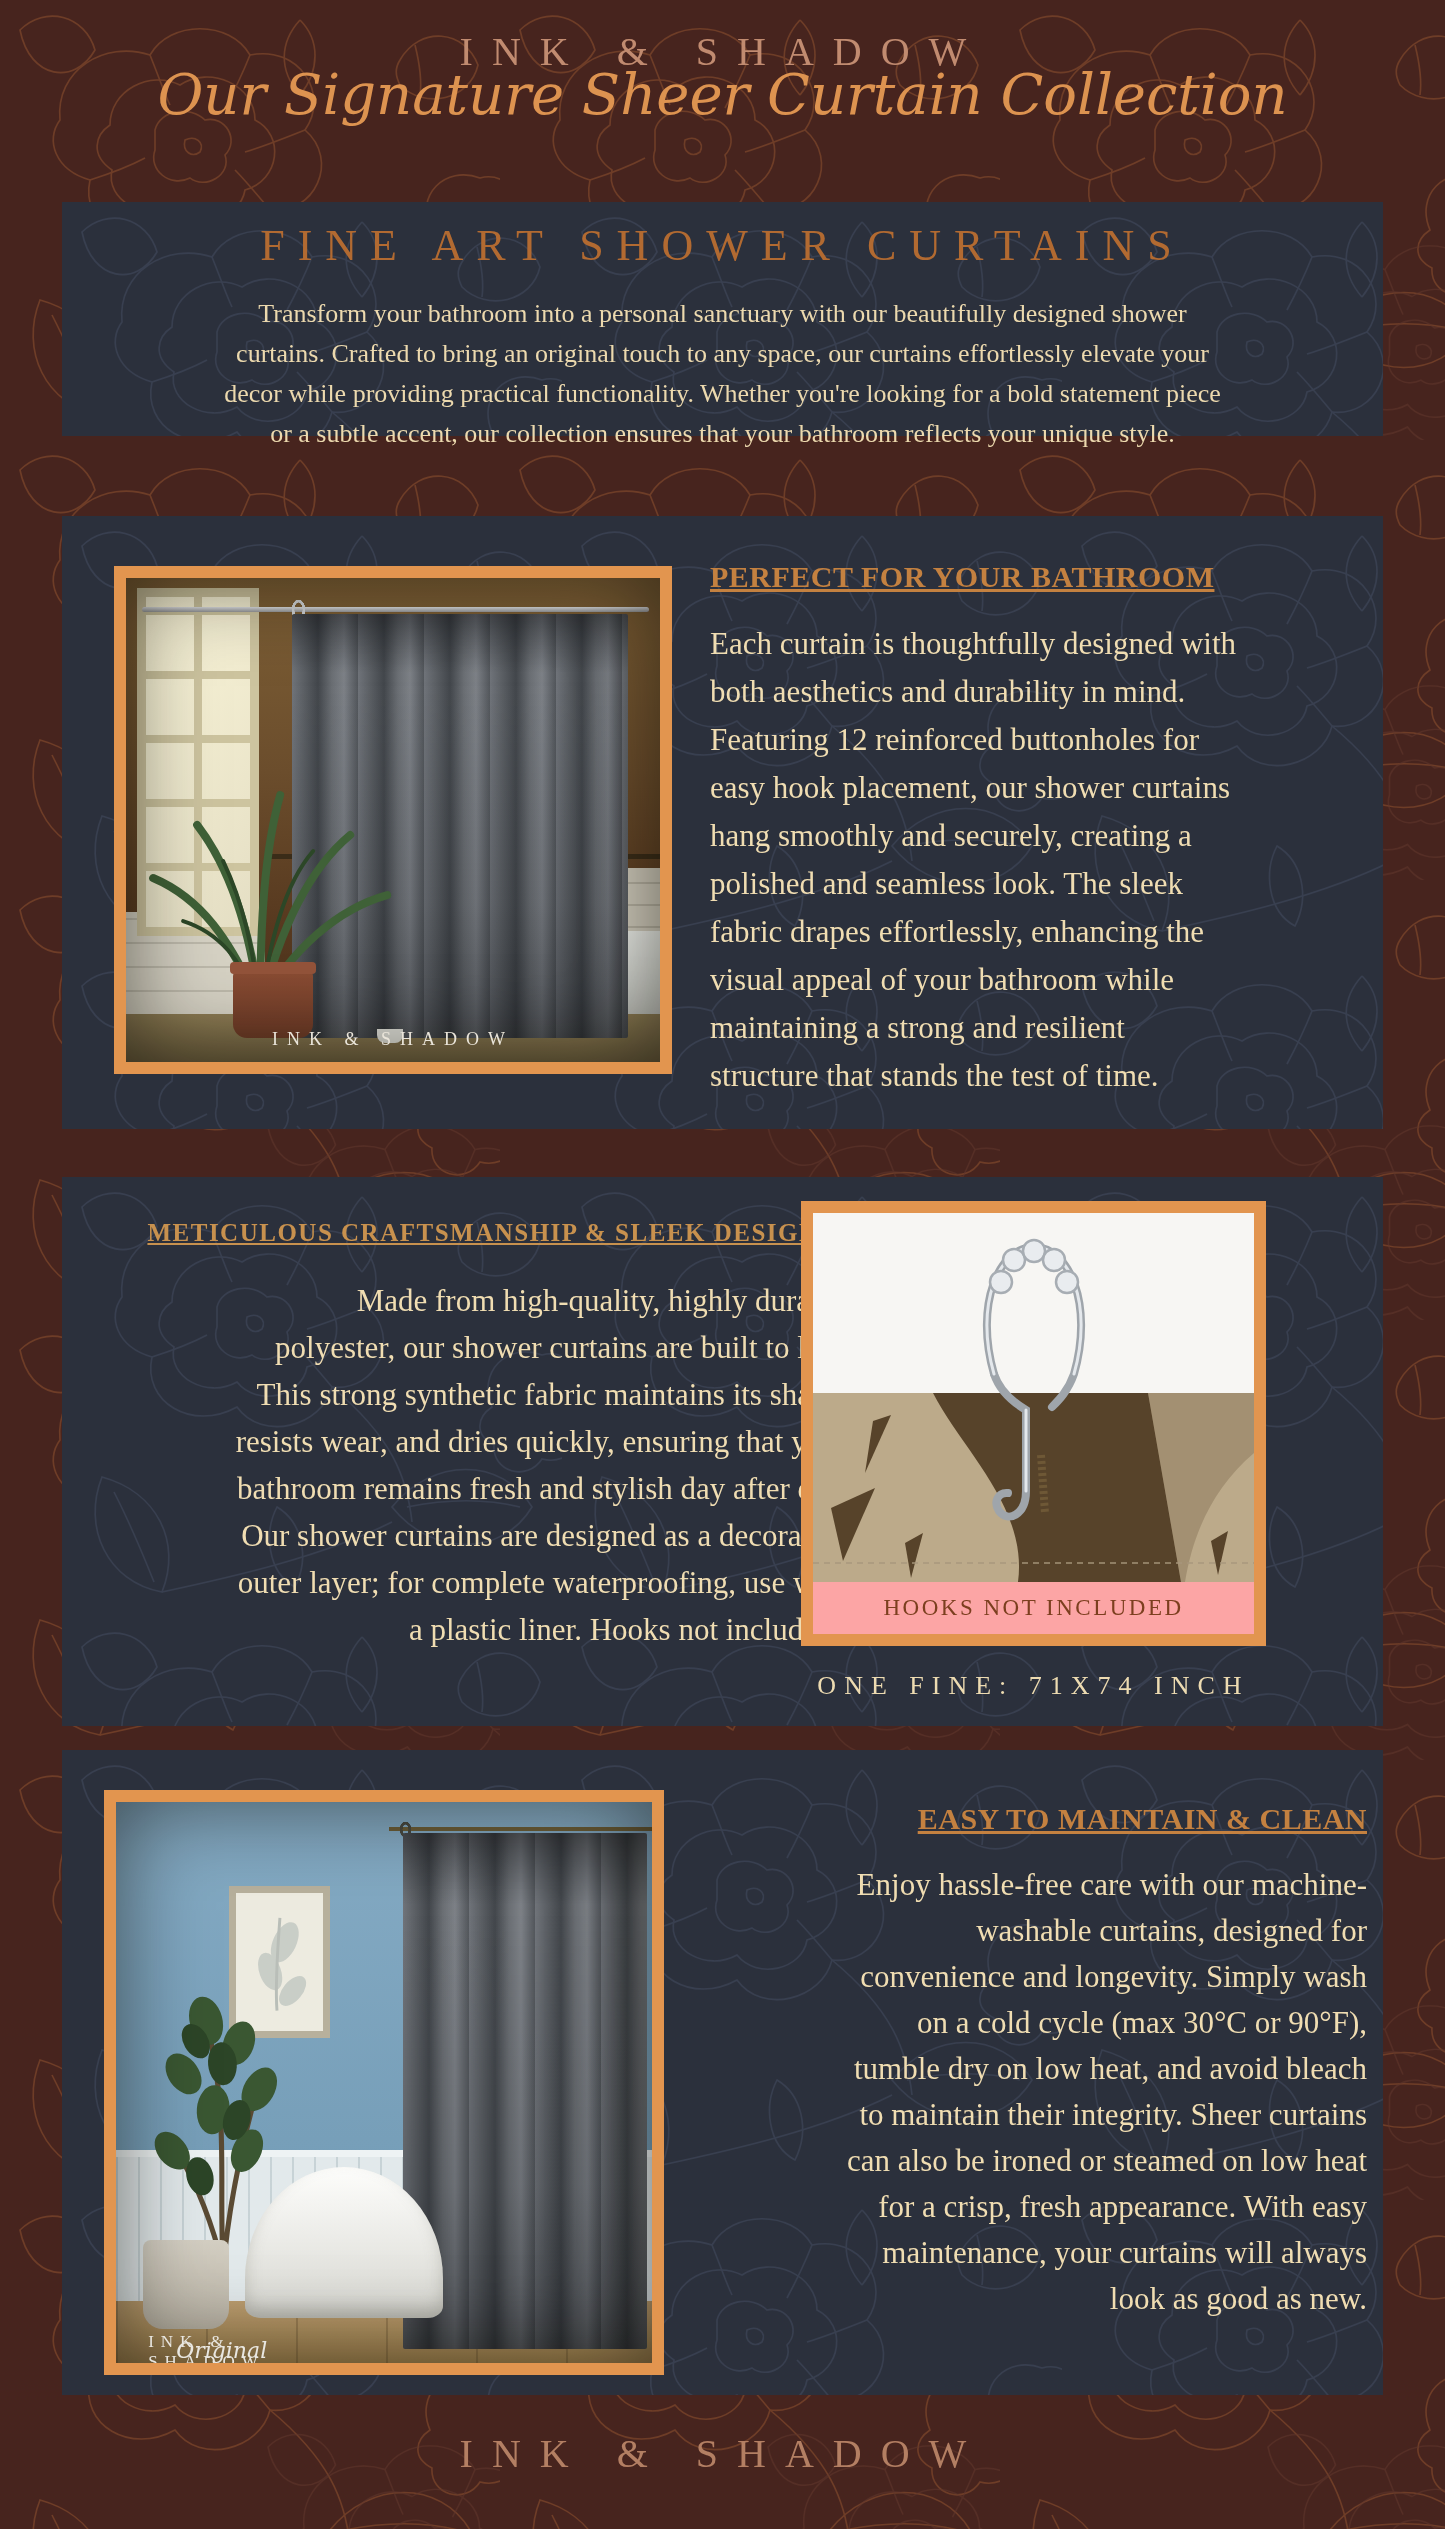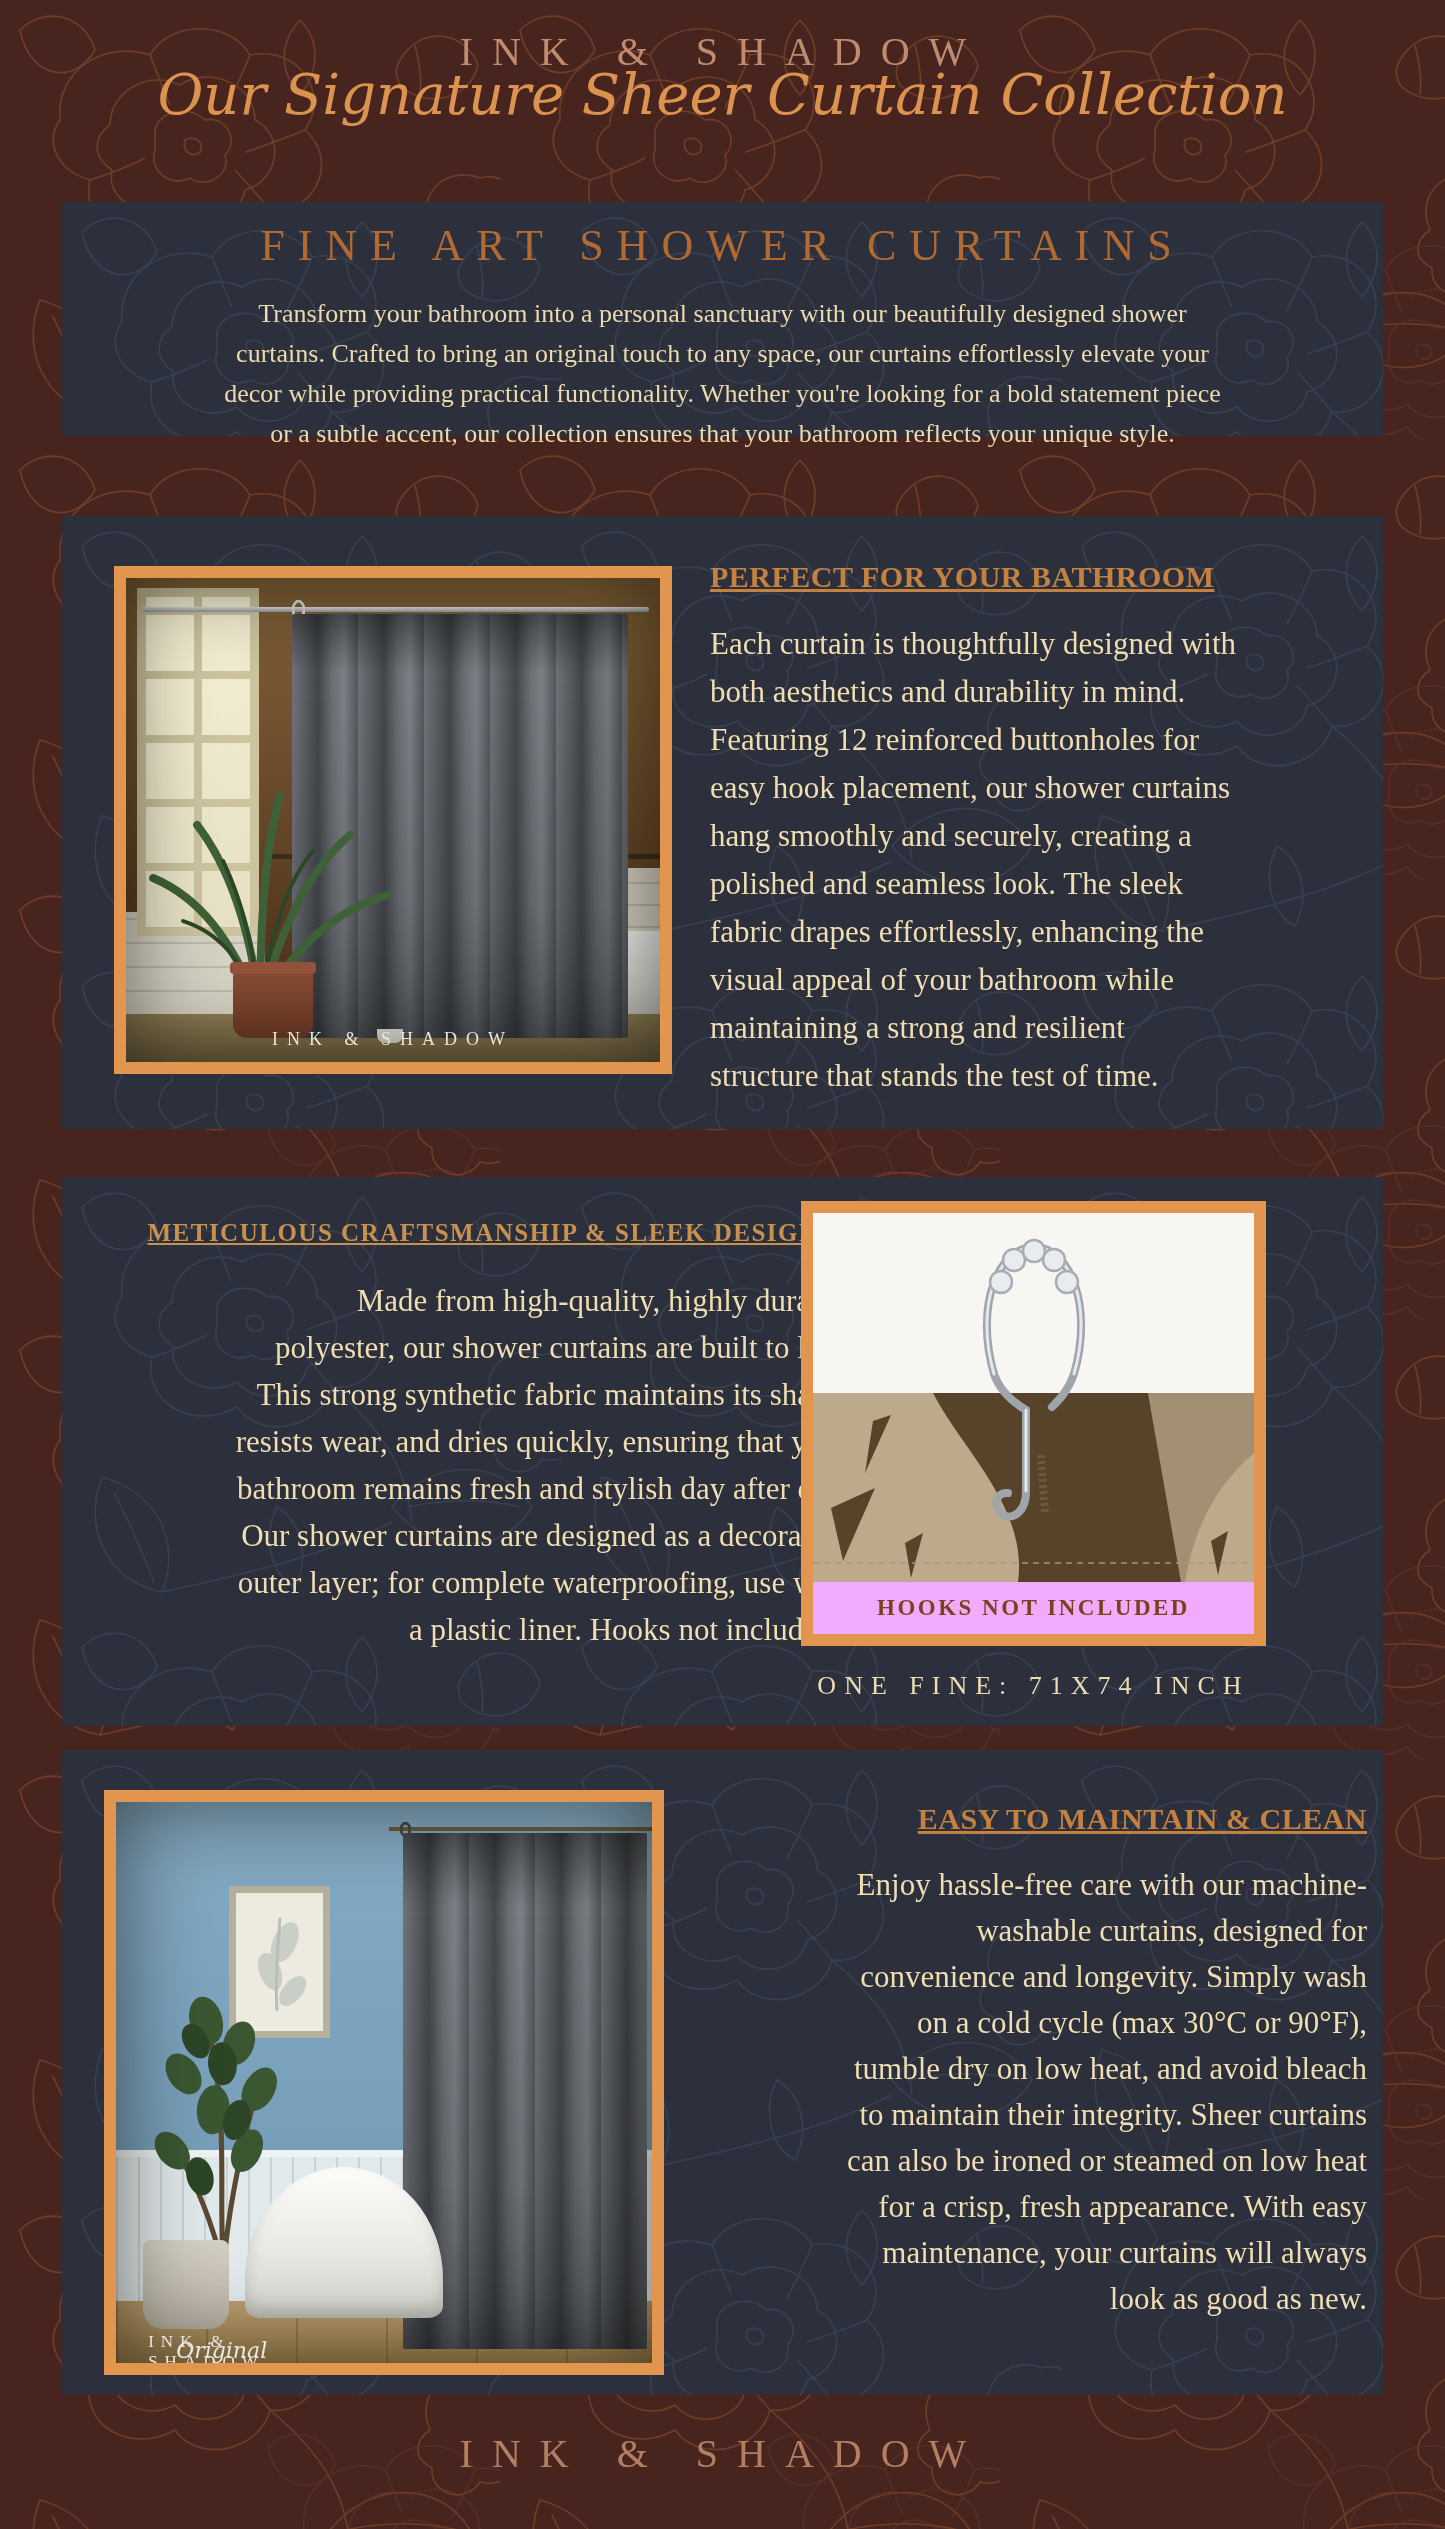--- a/index.html
+++ b/index.html
@@ -72,22 +72,22 @@
   .p1-foot{left:47%;bottom:4%;width:26px;height:14px;background:#d9d9d2;border-radius:0 0 8px 8px;}
   .p1-pot{left:20%;bottom:5%;width:15%;height:14%;background:linear-gradient(180deg,#8a4c33,#6b3a26);border-radius:6px 6px 14px 14px;}
   .p1-pot:before{content:"";position:absolute;top:-8px;left:-4%;width:108%;height:12px;background:#93533a;border-radius:4px;}
   .p1-plant{left:1%;bottom:4%;width:54%;height:62%;}
   .wm1{position:absolute;left:0;bottom:2.5%;width:100%;text-align:center;
     font-size:18px;letter-spacing:9px;color:#eae5da;}
   
   .p2-top{left:0;top:0;width:100%;height:180px;background:#f7f6f3;}
   .p2-fabric{left:0;top:180px;width:100%;height:189px;background:#bcaa8a;}
   .p2-hook{left:50%;top:6px;transform:translateX(-50%);}
-  .p2-caption{position:absolute;left:0;bottom:0;width:100%;height:52px;background:#f0abfc;
-    display:flex;align-items:center;justify-content:center;font-size:23px;font-weight:700;
+  .p2-caption{position:absolute;left:0;bottom:0;width:100%;height:52px;background:#fca5a5;
+    display:flex;align-items:center;justify-content:center;font-size:23px;font-weight:400;
     letter-spacing:2.5px;color:#7c3f1f;}
   
   .p3-wall{inset:0;background:linear-gradient(180deg,#85abc4,#779fb9 60%,#6f97b1);}
   .p3-wainscot{left:0;right:0;bottom:11%;height:27%;background:
      repeating-linear-gradient(90deg,rgba(150,168,175,.35) 0 2px,transparent 2px 22px),#e2e9eb;
      border-top:7px solid #eef3f4;box-sizing:border-box;}
   .p3-floor{left:0;right:0;bottom:0;height:11%;background:
      repeating-linear-gradient(90deg,rgba(90,70,40,.3) 0 2px,transparent 2px 90px),
      linear-gradient(180deg,#bb9d6f,#a1834f);}
   .p3-art{left:21%;top:15%;width:19%;height:27%;background:#edebe0;border:7px solid #b7b09c;box-sizing:border-box;}

